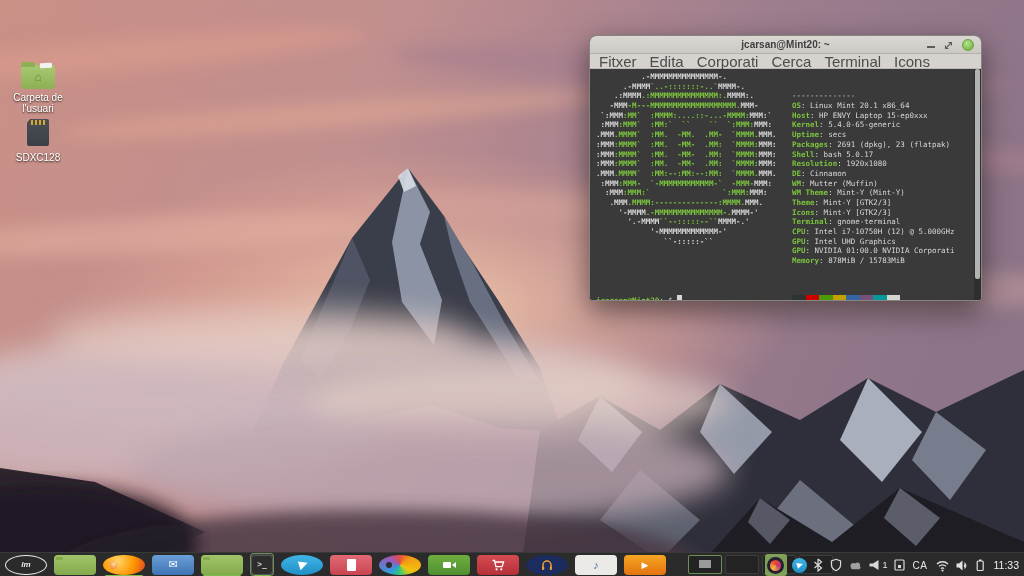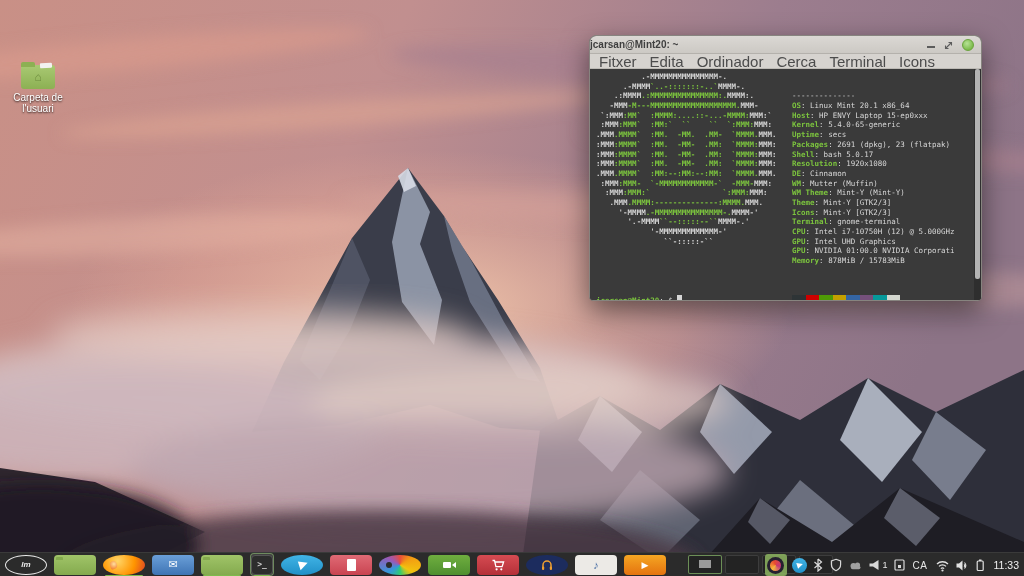--- a/index.html
+++ b/index.html
@@ -24,21 +24,21 @@
   .icon-sd { width:22px; height:27px; background:linear-gradient(#4a4f55,#3b4046); border-radius:2px;
      clip-path:polygon(0 14%,14% 0,100% 0,100% 100%,0 100%); position:relative; }
   .icon-sd::before { content:""; position:absolute; top:1px; left:4px; right:2px; height:5px;
      background:repeating-linear-gradient(90deg,#d9a62e 0 2px,transparent 2px 4px); }
 
   
   #terminal { position:absolute; left:589px; top:35px; width:393px; height:266px;
      border:1px solid #87847f; border-radius:7px 7px 4px 4px; overflow:hidden;
      box-shadow:0 10px 28px rgba(0,0,0,.5); background:#3a3a3a; }
   #titlebar { height:18px; background:linear-gradient(#dbd8d4,#ccc9c4); border-bottom:1px solid #b4b1ac;
-     position:relative; display:flex; align-items:center; justify-content:flex-start; }
+     position:relative; display:flex; align-items:center; justify-content:center; }
   #titlebar .title { font-size:10px; font-weight:bold; color:#3f3f3f; }
   .win-controls { position:absolute; right:7px; top:0; height:18px; display:flex; align-items:center; gap:9px; }
   .wc-min { width:8px; height:2px; background:#5c5c5c; margin-top:4px; }
   .wc-max svg { display:block; }
   .wc-close { width:12px; height:12px; border-radius:50%; border:1px solid #69a33c;
      background:radial-gradient(circle at 40% 35%, #b6e295, #7dbb4c 70%); }
   #menubar { height:15px; background:#d6d3cf; border-bottom:1px solid #bdbab5;
      display:flex; align-items:center; gap:13px; padding:0 9px; }
   #menubar .mi { font-size:15px; color:#4c4c4c; cursor:default; }
 
@@ -177,38 +177,43 @@
     <path d="M900,488 L940,518 L916,546 L884,518 Z" fill="#979eb0" opacity="0.5"></path>
   </svg>
 
   <div class="desk-icon" style="left:6px; top:65px;">
     <div class="glyph icon-folder">
       <span class="paper"></span>
         <span class="home-mark">⌂</span>
     </div>
     <div class="lbl" style="width:60px;margin:1px auto;">Carpeta de l'usuari</div>
   </div>
+  <div class="desk-icon" style="left:6px; top:119px;">
+    <div class="glyph icon-sd"></div>
+    <div style="height:3px"></div>
+    <div class="lbl">SDXC128</div>
+  </div>
 
   <div id="terminal">
     <div id="titlebar">
       <span class="title">jcarsan@Mint20: ~</span>
       <span class="win-controls">
         <span class="wc-min"></span>
         <span class="wc-max">
           <svg width="9" height="9" viewBox="0 0 9 9">
               <path d="M1.5 7.5 L7.5 1.5 M4.5 1.5 H7.5 V4.5 M4.5 7.5 H1.5 V4.5" stroke="#5c5c5c" stroke-width="1.1" fill="none"></path>
             </svg>
         </span>
         <span class="wc-close"></span>
       </span>
     </div>
     <div id="menubar">
       <span class="mi">Fitxer</span>
       <span class="mi">Edita</span>
-      <span class="mi">Ordinador</span>
+      <span class="mi">Corporati</span>
       <span class="mi">Cerca</span>
       <span class="mi">Terminal</span>
       <span class="mi">Icons</span>
     </div>
     <div id="termbody">
       <div id="ascii-art"><div><span style="color: rgb(212, 212, 212); font-weight: bold;">          .-MMMMMMMMMMMMMMM-.</span></div><div><span style="color: rgb(212, 212, 212); font-weight: bold;">      .-MMMM</span><span style="color: rgb(124, 196, 62); font-weight: bold;">`..-:::::::-..`</span><span style="color: rgb(212, 212, 212); font-weight: bold;">MMMM-.</span></div><div><span style="color: rgb(212, 212, 212); font-weight: bold;">    .:MMMM</span><span style="color: rgb(124, 196, 62); font-weight: bold;">.:MMMMMMMMMMMMMMM:.</span><span style="color: rgb(212, 212, 212); font-weight: bold;">MMMM:.</span></div><div><span style="color: rgb(212, 212, 212); font-weight: bold;">   -MMM</span><span style="color: rgb(124, 196, 62); font-weight: bold;">-M---MMMMMMMMMMMMMMMMMMM.</span><span style="color: rgb(212, 212, 212); font-weight: bold;">MMM-</span></div><div><span style="color: rgb(212, 212, 212); font-weight: bold;"> `:MMM</span><span style="color: rgb(124, 196, 62); font-weight: bold;">:MM`  :MMMM:....::-...-MMMM:</span><span style="color: rgb(212, 212, 212); font-weight: bold;">MMM:`</span></div><div><span style="color: rgb(212, 212, 212); font-weight: bold;"> :MMM</span><span style="color: rgb(124, 196, 62); font-weight: bold;">:MMM`  :MM:`  ``    ``  `:MMM:</span><span style="color: rgb(212, 212, 212); font-weight: bold;">MMM:</span></div><div><span style="color: rgb(212, 212, 212); font-weight: bold;">.MMM</span><span style="color: rgb(124, 196, 62); font-weight: bold;">.MMMM`  :MM.  -MM.  .MM-  `MMMM.</span><span style="color: rgb(212, 212, 212); font-weight: bold;">MMM.</span></div><div><span style="color: rgb(212, 212, 212); font-weight: bold;">:MMM</span><span style="color: rgb(124, 196, 62); font-weight: bold;">:MMMM`  :MM.  -MM-  .MM:  `MMMM:</span><span style="color: rgb(212, 212, 212); font-weight: bold;">MMM:</span></div><div><span style="color: rgb(212, 212, 212); font-weight: bold;">:MMM</span><span style="color: rgb(124, 196, 62); font-weight: bold;">:MMMM`  :MM.  -MM-  .MM:  `MMMM:</span><span style="color: rgb(212, 212, 212); font-weight: bold;">MMM:</span></div><div><span style="color: rgb(212, 212, 212); font-weight: bold;">:MMM</span><span style="color: rgb(124, 196, 62); font-weight: bold;">:MMMM`  :MM.  -MM-  .MM:  `MMMM:</span><span style="color: rgb(212, 212, 212); font-weight: bold;">MMM:</span></div><div><span style="color: rgb(212, 212, 212); font-weight: bold;">.MMM</span><span style="color: rgb(124, 196, 62); font-weight: bold;">.MMMM`  :MM:--:MM:--:MM:  `MMMM.</span><span style="color: rgb(212, 212, 212); font-weight: bold;">MMM.</span></div><div><span style="color: rgb(212, 212, 212); font-weight: bold;"> :MMM</span><span style="color: rgb(124, 196, 62); font-weight: bold;">:MMM-  `-MMMMMMMMMMMM-`  -MMM-</span><span style="color: rgb(212, 212, 212); font-weight: bold;">MMM:</span></div><div><span style="color: rgb(212, 212, 212); font-weight: bold;">  :MMM</span><span style="color: rgb(124, 196, 62); font-weight: bold;">:MMM:`                `:MMM:</span><span style="color: rgb(212, 212, 212); font-weight: bold;">MMM:</span></div><div><span style="color: rgb(212, 212, 212); font-weight: bold;">   .MMM</span><span style="color: rgb(124, 196, 62); font-weight: bold;">.MMMM:--------------:MMMM.</span><span style="color: rgb(212, 212, 212); font-weight: bold;">MMM.</span></div><div><span style="color: rgb(212, 212, 212); font-weight: bold;">     '-MMMM</span><span style="color: rgb(124, 196, 62); font-weight: bold;">.-MMMMMMMMMMMMMMM-.</span><span style="color: rgb(212, 212, 212); font-weight: bold;">MMMM-'</span></div><div><span style="color: rgb(212, 212, 212); font-weight: bold;">       '.-MMMM</span><span style="color: rgb(124, 196, 62); font-weight: bold;">``--:::::--``</span><span style="color: rgb(212, 212, 212); font-weight: bold;">MMMM-.'</span></div><div><span style="color: rgb(212, 212, 212); font-weight: bold;">            '-MMMMMMMMMMMMM-'</span></div><div><span style="color: rgb(212, 212, 212); font-weight: bold;">               ``-:::::-``</span></div></div>
       <div id="info-col">
         <div id="info-rows"><div class="row">--------------</div><div class="row"><span class="nf-label">OS</span><span class="nf-value">: </span><span class="nf-value">Linux Mint 20.1 x86_64</span></div><div class="row"><span class="nf-label">Host</span><span class="nf-value">: </span><span class="nf-value">HP ENVY Laptop 15-ep0xxx</span></div><div class="row"><span class="nf-label">Kernel</span><span class="nf-value">: </span><span class="nf-value">5.4.0-65-generic</span></div><div class="row"><span class="nf-label">Uptime</span><span class="nf-value">: </span><span class="nf-value">secs</span></div><div class="row"><span class="nf-label">Packages</span><span class="nf-value">: </span><span class="nf-value">2691 (dpkg), 23 (flatpak)</span></div><div class="row"><span class="nf-label">Shell</span><span class="nf-value">: </span><span class="nf-value">bash 5.0.17</span></div><div class="row"><span class="nf-label">Resolution</span><span class="nf-value">: </span><span class="nf-value">1920x1080</span></div><div class="row"><span class="nf-label">DE</span><span class="nf-value">: </span><span class="nf-value">Cinnamon</span></div><div class="row"><span class="nf-label">WM</span><span class="nf-value">: </span><span class="nf-value">Mutter (Muffin)</span></div><div class="row"><span class="nf-label">WM Theme</span><span class="nf-value">: </span><span class="nf-value">Mint-Y (Mint-Y)</span></div><div class="row"><span class="nf-label">Theme</span><span class="nf-value">: </span><span class="nf-value">Mint-Y [GTK2/3]</span></div><div class="row"><span class="nf-label">Icons</span><span class="nf-value">: </span><span class="nf-value">Mint-Y [GTK2/3]</span></div><div class="row"><span class="nf-label">Terminal</span><span class="nf-value">: </span><span class="nf-value">gnome-terminal</span></div><div class="row"><span class="nf-label">CPU</span><span class="nf-value">: </span><span class="nf-value">Intel i7-10750H (12) @ 5.000GHz</span></div><div class="row"><span class="nf-label">GPU</span><span class="nf-value">: </span><span class="nf-value">Intel UHD Graphics</span></div><div class="row"><span class="nf-label">GPU</span><span class="nf-value">: </span><span class="nf-value">NVIDIA 01:00.0 NVIDIA Corporati</span></div><div class="row"><span class="nf-label">Memory</span><span class="nf-value">: </span><span class="nf-value">878MiB / 15783MiB</span></div></div>
         <div id="palette"><div class="pal-row"><div style="background: rgb(46, 52, 54);"></div><div style="background: rgb(204, 0, 0);"></div><div style="background: rgb(78, 154, 6);"></div><div style="background: rgb(196, 160, 0);"></div><div style="background: rgb(52, 101, 164);"></div><div style="background: rgb(117, 80, 123);"></div><div style="background: rgb(6, 152, 154);"></div><div style="background: rgb(211, 215, 207);"></div></div></div>
       </div>

